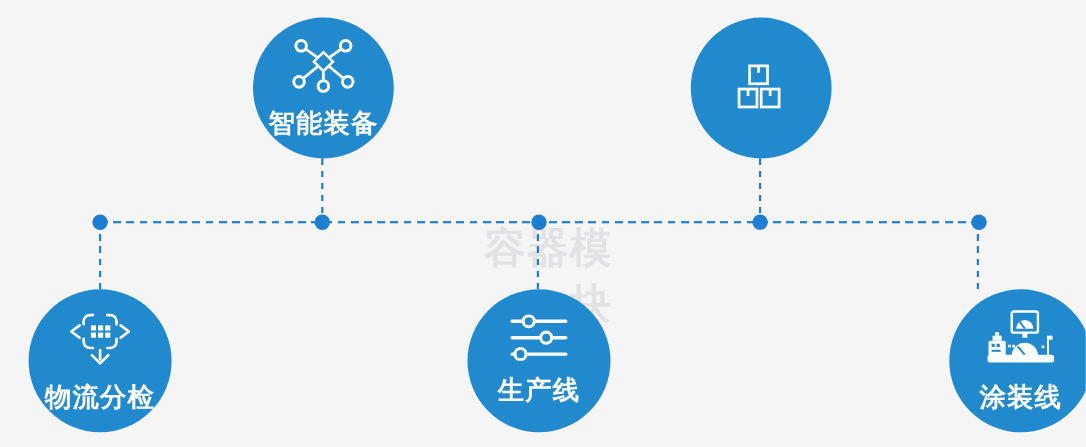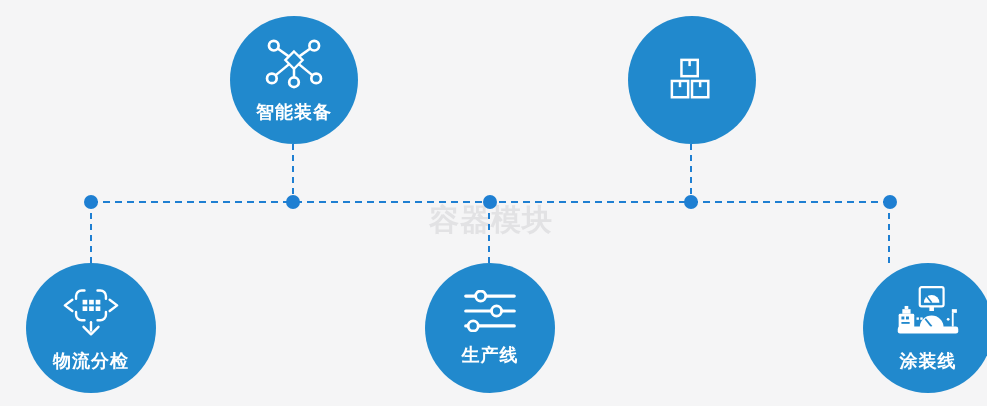--- a/index.html
+++ b/index.html
@@ -9,21 +9,21 @@
   }
   .stage{
     position:relative;
     width:987px;height:406px;
     background:var(--background,#f5f5f6);
     overflow:hidden;
   }
   
   .watermark{
     position:absolute;left:425px;top:200px;width:132px;
-    text-align:center;font-size:30px;font-weight:bold;
+    text-align:right;font-size:38px;font-weight:bold;
     color:var(--watermark_gray,#e2e2e4);
     letter-spacing:1px;z-index:0;user-select:none;
   }
   
   .conn{position:absolute;z-index:1;}
   .conn.h{
     height:2px;
     background:repeating-linear-gradient(90deg,var(--connector_blue,#1e7fd2) 0 7px,transparent 7px 12px);
   }
   .conn.v{
@@ -51,21 +51,21 @@
   }
   .node.small{width:128px;height:128px;}
   #node-smart{left:230px;top:16px;}
   #node-warehouse{left:628px;top:16px;}
   #node-logistics{left:26px;top:263px;}
   #node-production{left:425px;top:263px;}
   #node-coating{left:863px;top:263px;}
   .node .icon{display:block;line-height:0;}
   .node .label{
     color:var(--label_white,#ffffff);
-    font-size:18px;font-weight:bold;letter-spacing:1px;
+    font-size:24px;font-weight:bold;letter-spacing:1px;
     white-space:nowrap;
   }
   .icon svg{display:block;}
   .icon .st{stroke:#fff;fill:none;}
   .icon .bf{fill:var(--circle_blue,#2189cd);}
   .icon .wf{fill:#fff;stroke:none;}
 </style>
 </head>
 <body>
 

